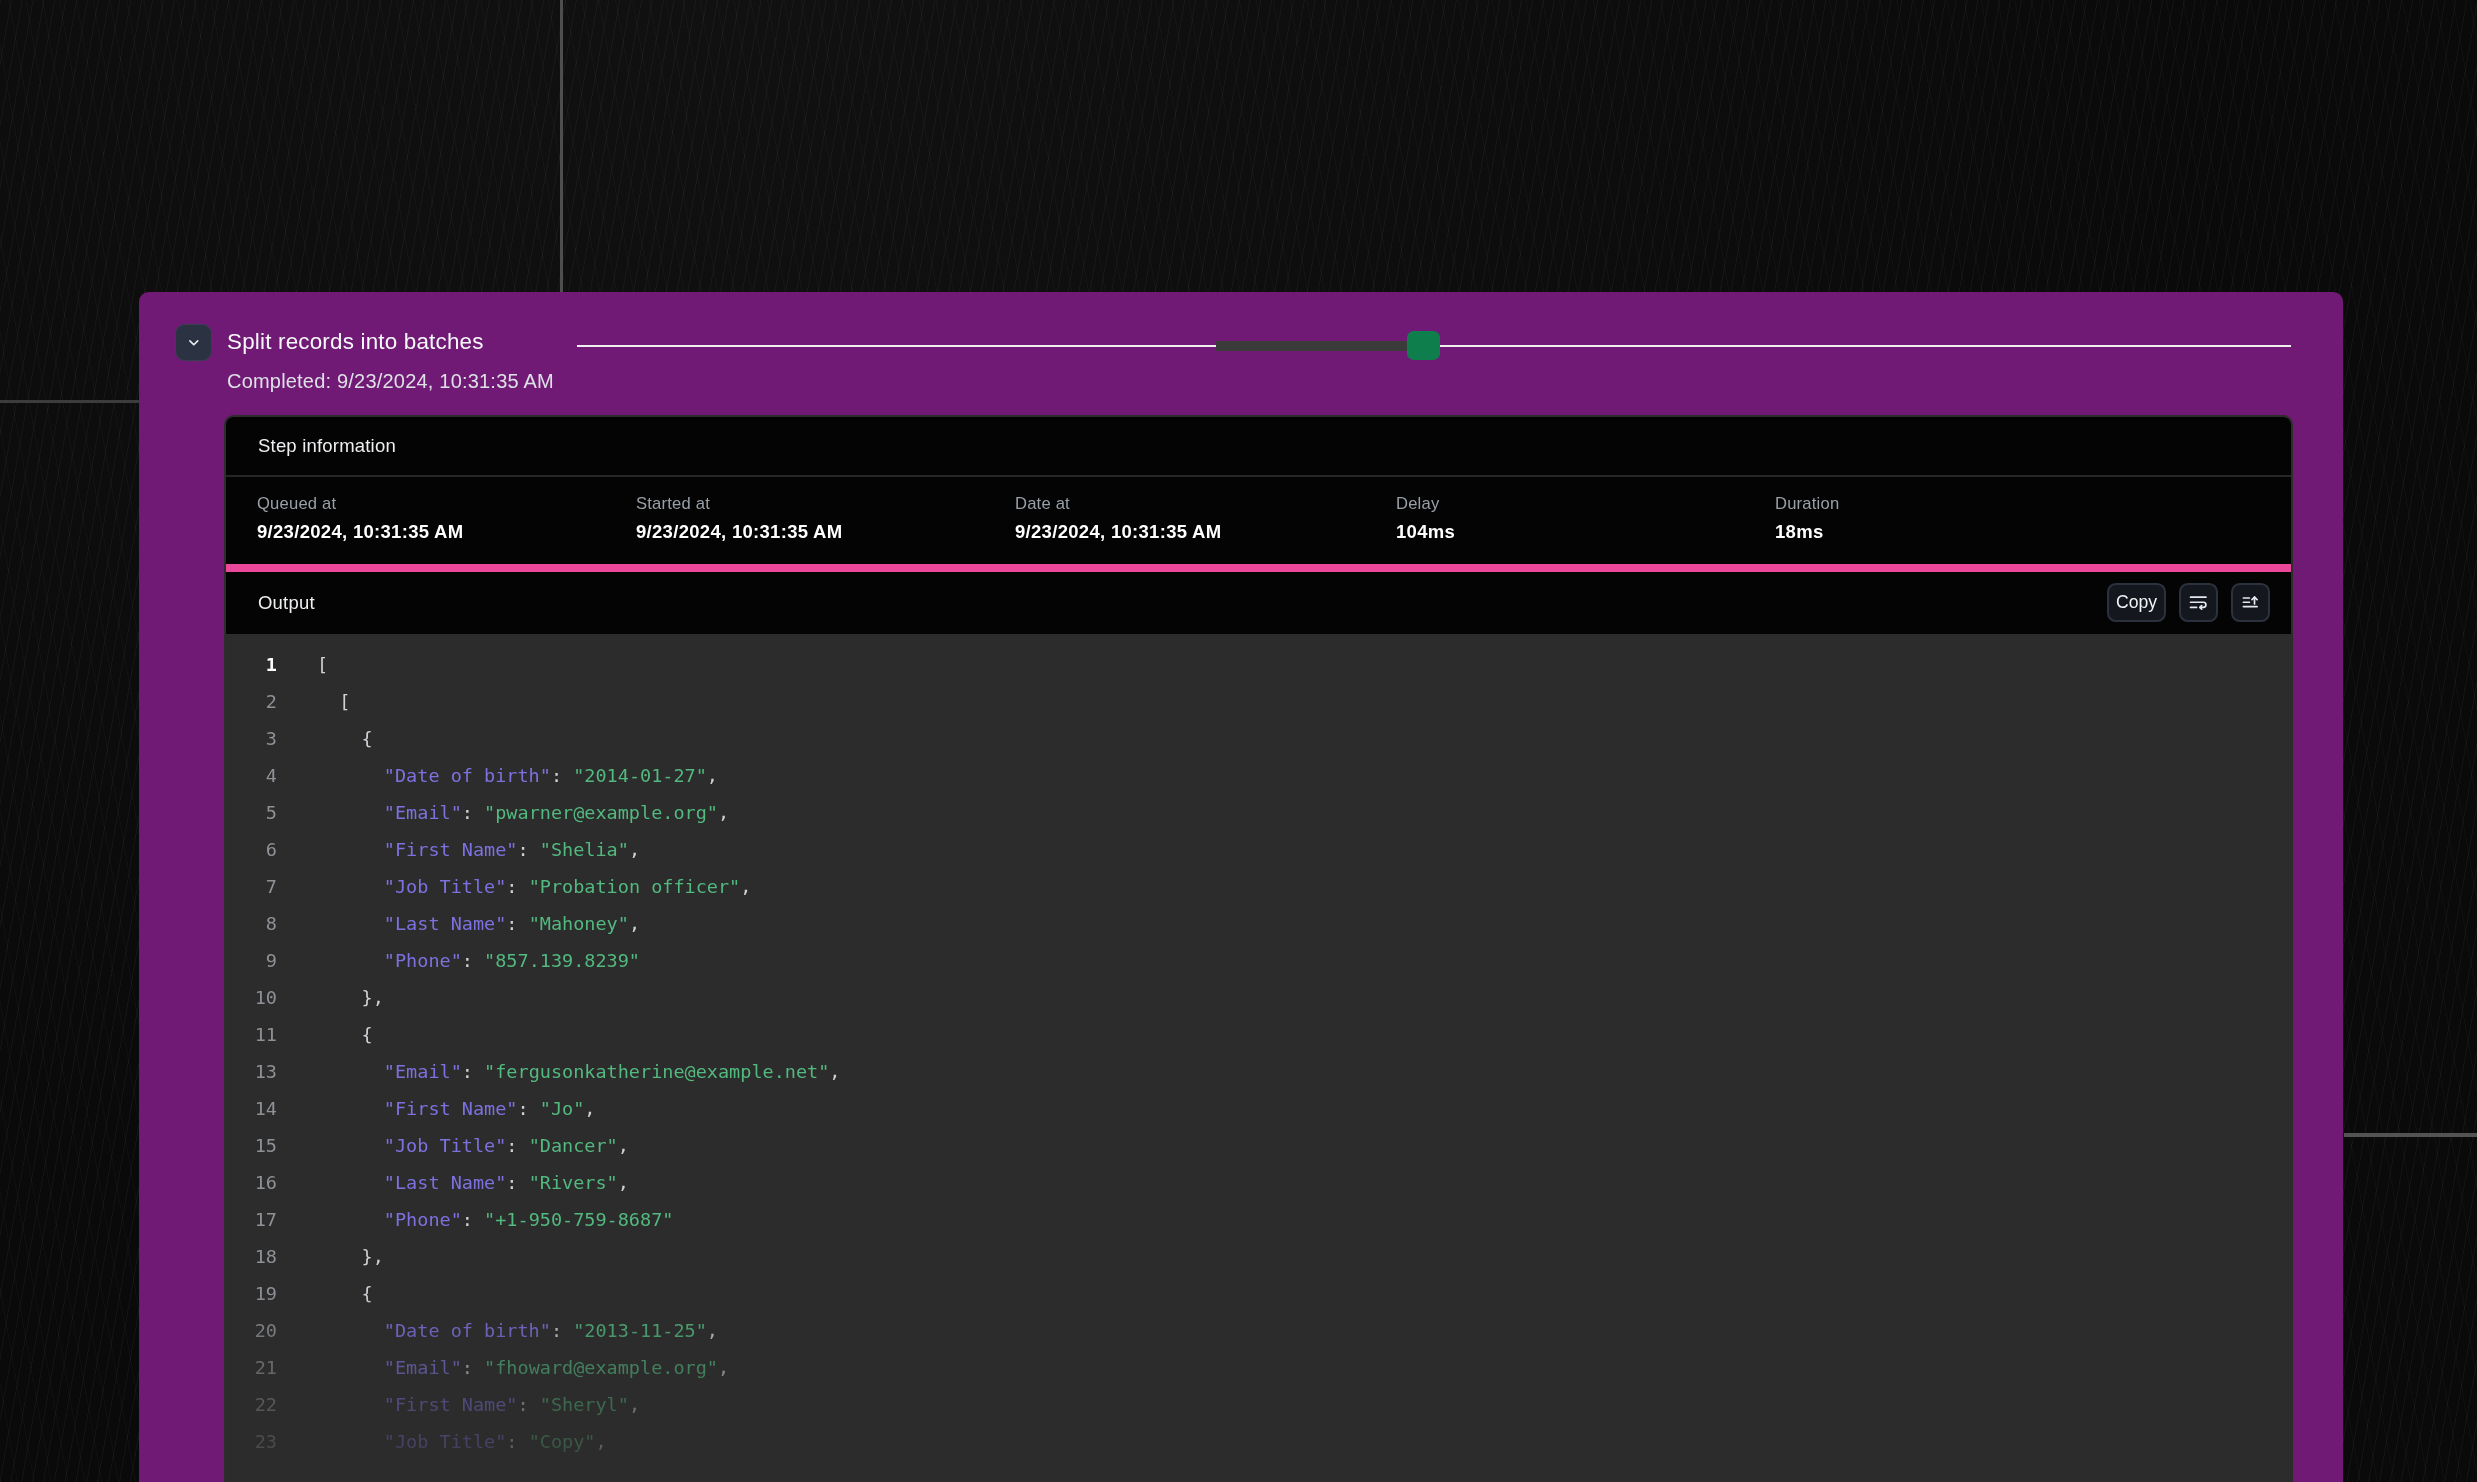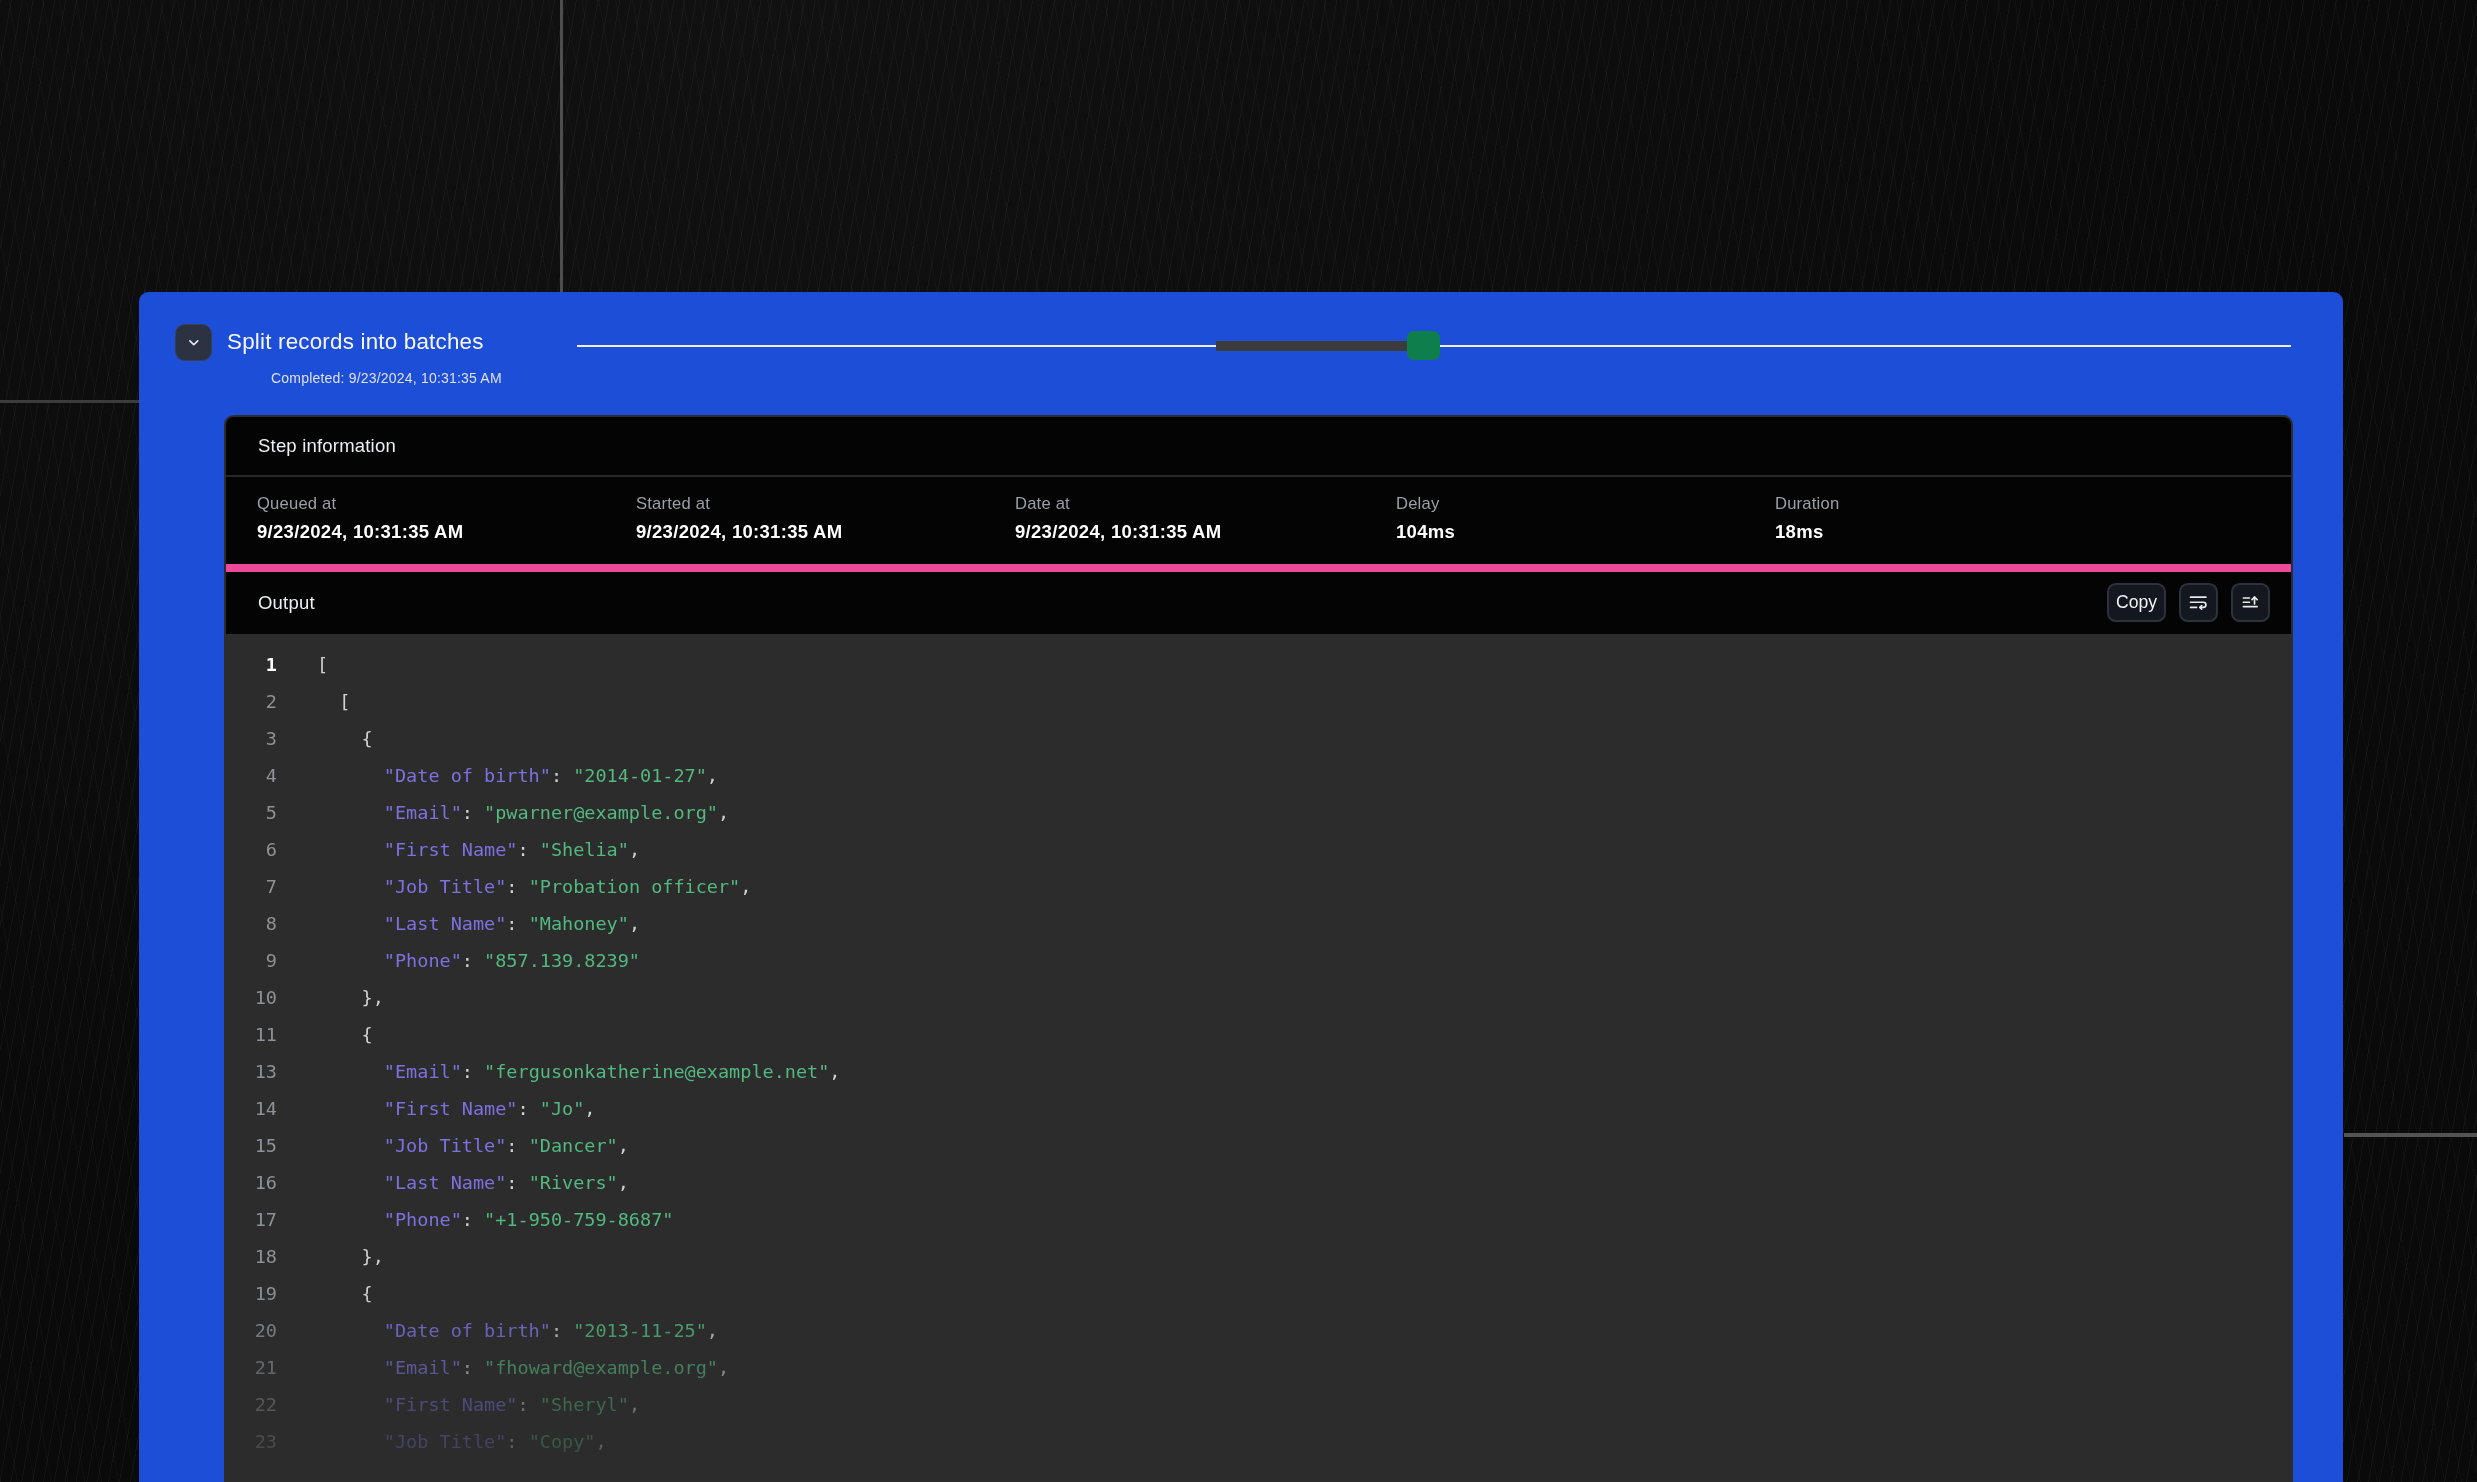--- a/index.html
+++ b/index.html
@@ -16,36 +16,36 @@
       repeating-linear-gradient(80deg,  rgba(255,255,255,0.022) 0 1px, transparent 1px 16.6px),
       radial-gradient(ellipse at 30% 0%, #111 0%, #0a0a0a 60%);
   }
   .decor-vline{ position:absolute; left:560px; top:0; width:2.9px; height:293px; background:#4e4e4e; }
   .decor-hline-left{ position:absolute; left:0; top:400px; width:139px; height:2.9px; background:#3c3c3c; }
   .decor-hline-right{ position:absolute; left:2344px; top:1133px; width:133px; height:3.9px; background:#535353; }
 
   
   .panel{
     position:absolute; left:139px; top:292px; width:2204px; height:1191px;
-    background:#1d4ed8; border-radius:9.8px 9.8px 0 0;
+    background:#701a75; border-radius:9.8px 9.8px 0 0;
   }
 
   
   .collapse-btn{
     position:absolute; left:36px; top:32px; width:37px; height:37px;
     background:#2b3242; border:1px solid #39404f; border-radius:9.8px;
     display:flex; align-items:center; justify-content:center; cursor:pointer;
   }
   .collapse-btn svg{ stroke:#e8ebef; }
   .step-title{
     position:absolute; left:88px; top:37px; font-size:22.4px; font-weight:500;
     color:#f7f8fa; letter-spacing:0.2px;
   }
   .step-completed{
-    position:absolute; left:88px; top:78px; font-size:14px; color:#dde1e6; letter-spacing:0.2px;margin-left:44px;
+    position:absolute; left:88px; top:78px; font-size:20px; color:#dde1e6; letter-spacing:0.2px;
   }
 
   
   .timeline{ position:absolute; left:438px; top:42px; width:1714px; height:23.4px; }
   .timeline-track{ position:absolute; left:0; top:10.7px; width:100%; height:2px; background:#efefef; }
   .timeline-span{ position:absolute; left:639px; top:6.8px; width:193px; height:9.8px; background:#3b3b3b; }
   .timeline-handle{
     position:absolute; left:830px; top:-2.9px; width:33px; height:29px;
     border-radius:6.8px; background:#0e7f4c; cursor:grab;
   }

